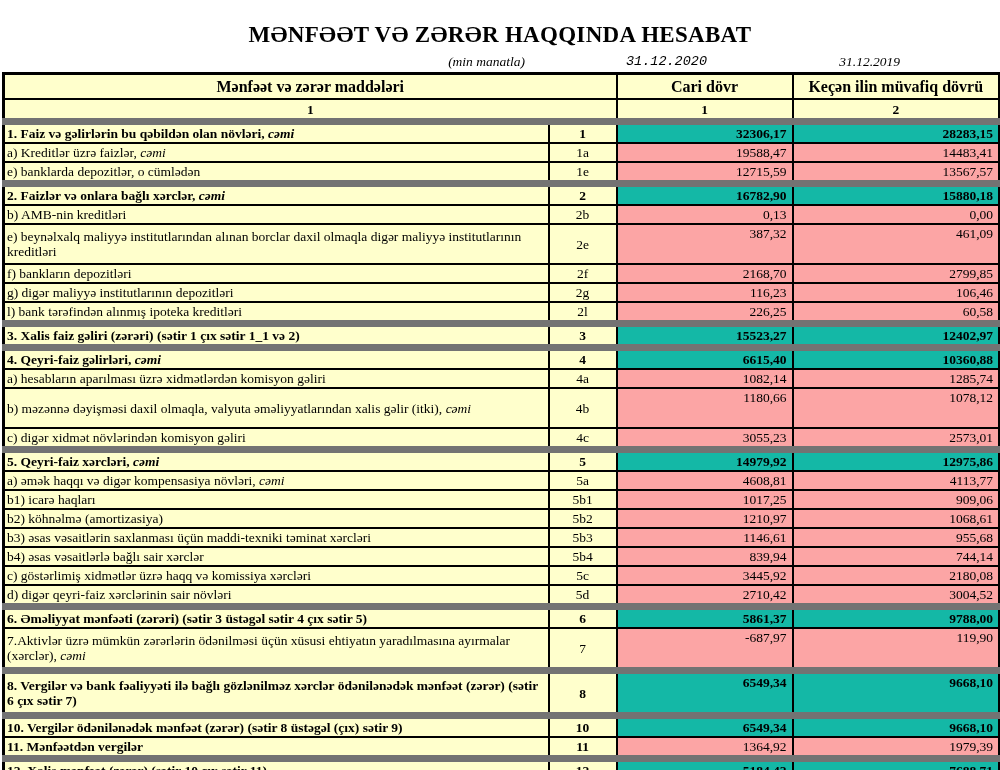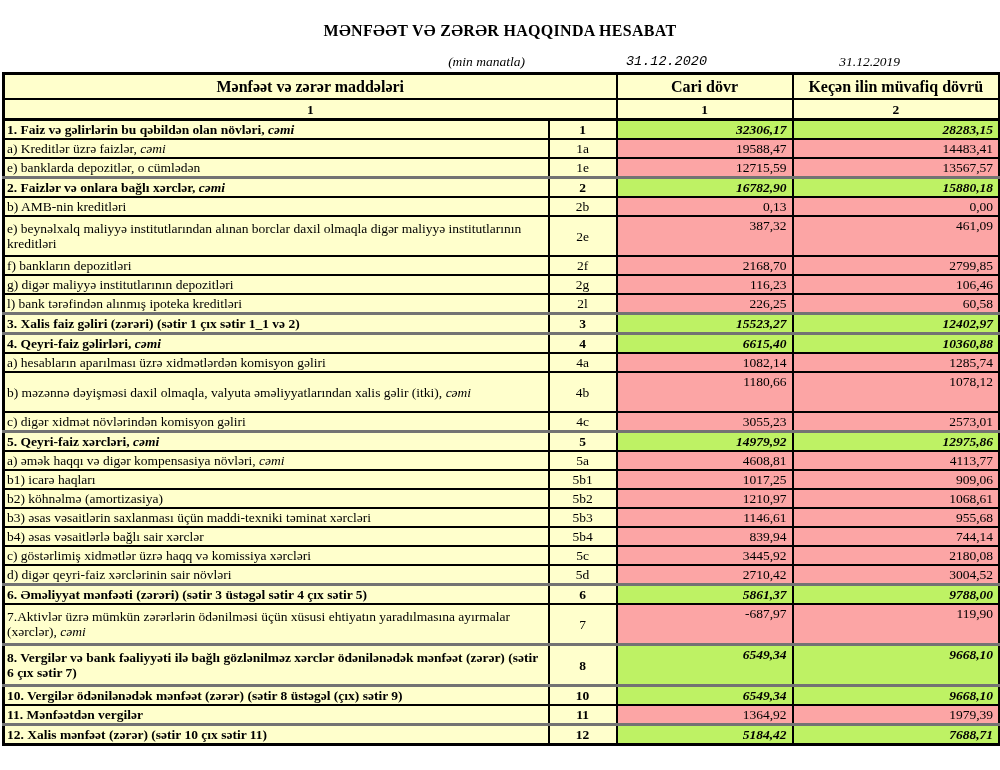--- a/index.html
+++ b/index.html
@@ -3,21 +3,21 @@
 <meta charset="utf-8">
 <style>
   html,body { margin:0; padding:0; background:#ffffff; }
   .page {
     position:relative; width:1000px; height:770px; background:#ffffff;
     font-family:"Liberation Serif","DejaVu Serif",serif; color:#000;
     overflow:hidden;
   }
   .title {
     position:absolute; top:22px; left:0; width:100%;
-    text-align:center; font-weight:bold; font-size:16px; letter-spacing:0.3px;
+    text-align:center; font-weight:bold; font-size:23px; letter-spacing:0.3px;
   }
   .subline { position:absolute; top:54px; left:0; width:915px; height:18px; font-size:13.5px; font-style:italic; }
   .unit   { position:absolute; right:390px; top:0; }
   .date-cur { position:absolute; right:208px; top:0;font-family:Liberation Mono, monospace; }
   .date-prev { position:absolute; right:15px; top:0; }
 
   table.pl {
     position:absolute; top:72px; left:2px; width:996px;
     border-collapse:collapse; table-layout:fixed;
     border:3px solid #000;
@@ -28,27 +28,27 @@
     padding:1px 2px;
     overflow:hidden;
   }
   .pl thead th { background:#FFFFCC; font-weight:bold; text-align:center; vertical-align:middle; }
   .pl thead tr.h1 th { height:21px; font-size:16px; }
   .pl thead tr.h2 th { height:16px; border-bottom:3px solid #000; }
 
   td.c-label { background:#FFFFCC; text-align:left; vertical-align:middle; }
   td.c-code  { background:#FFFFCC; text-align:center; vertical-align:middle; }
   td.c-val   { background:#fca5a5; text-align:right; vertical-align:top; padding-right:5px; }
-  td.c-val.hl { background:#bef264;font-style:italic; }
+  td.c-val.hl { background:#14b8a6; }
   .b { font-weight:bold; }
   .ind0 { padding-left:5px; }
   .ind1 { padding-left:16px; }
   .ind2 { padding-left:35px; }
   .just { text-align:justify; padding-right:3px; }
-  tr.thick td { border-top:3px solid #737373; }
+  tr.thick td { border-top:7px solid #737373; }
   tr.tall td { height:36px; }
   em { font-style:italic; }
 </style>
 </head>
 <body>
 
 <div class="page">
   <div class="title">MƏNFƏƏT VƏ ZƏRƏR HAQQINDA HESABAT</div>
 
   <div class="subline">

